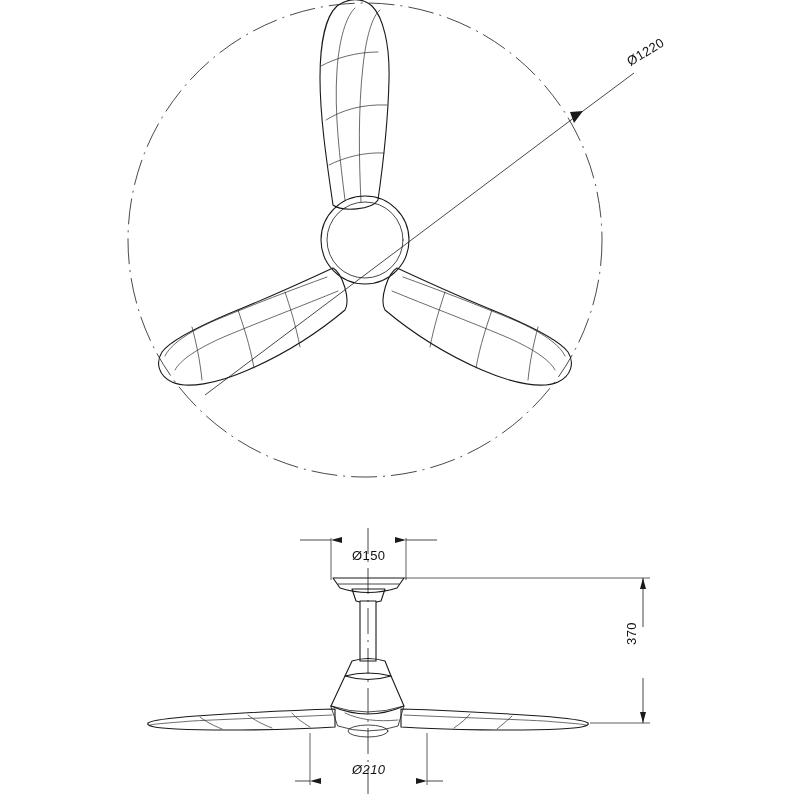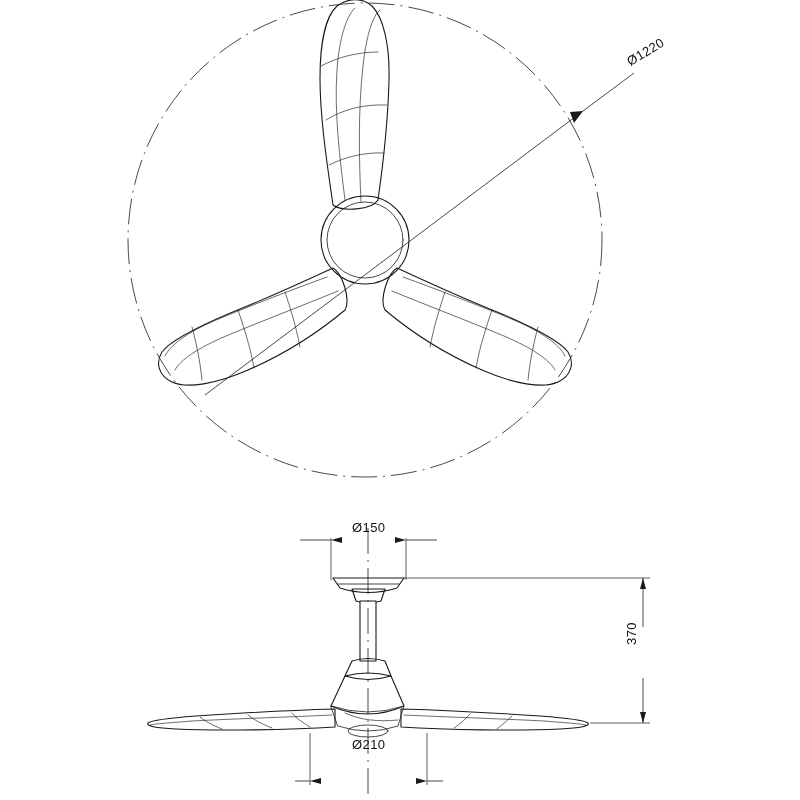--- a/index.html
+++ b/index.html
@@ -76,25 +76,26 @@
     letter-spacing: 0.4px;
   }
   #dia-1220-label {
     left: 624px;
     top: 56px;
     transform: rotate(-31deg);
     transform-origin: left top;
   }
   #dia-150-label {
     left: 352px;
-    top: 520px;
+    top: 548px;
   }
   #dia-210-label {
     left: 352px;
-    top: 737px;
+    top: 762px;
+    font-style: italic;
   }
   #height-370-label {
     left: 624px;
     top: 645px;
     transform: rotate(-90deg);
     transform-origin: left top;
   }
 </style>
 </head>
 <body>

